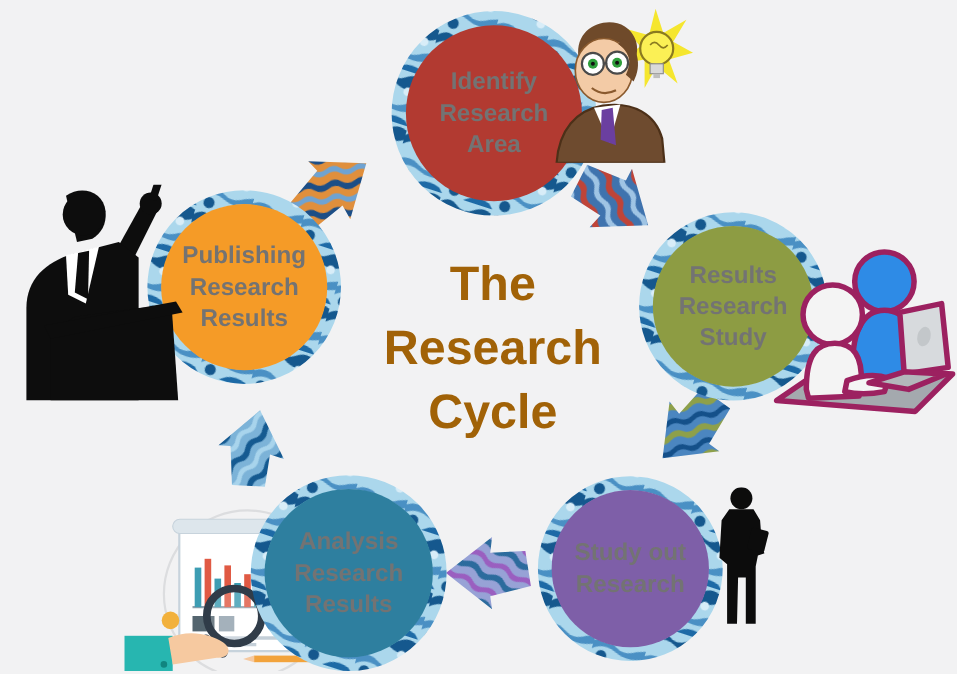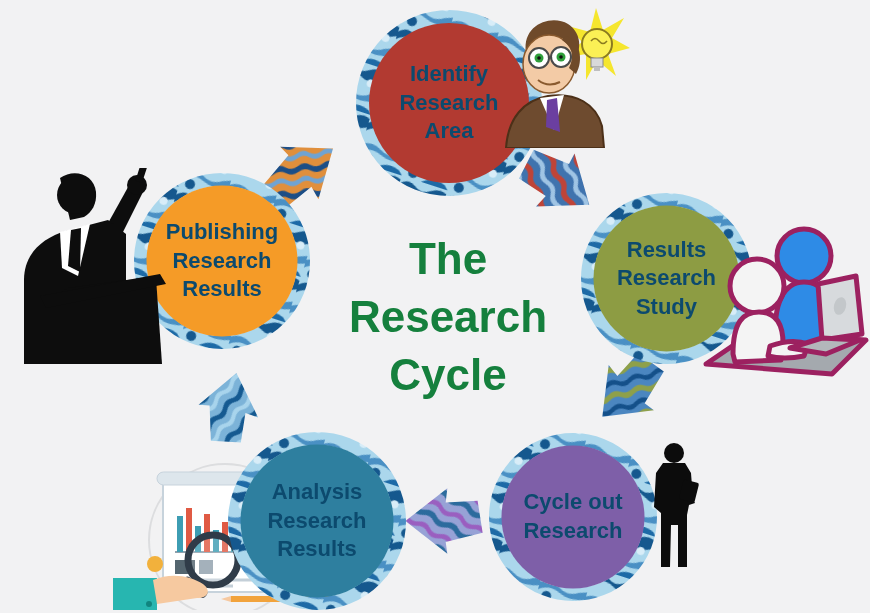--- a/index.html
+++ b/index.html
@@ -1,24 +1,24 @@
 <!DOCTYPE html>
 <html><head>
 <meta charset="utf-8">
 <style>
   html,body{margin:0;padding:0;}
   #stage{position:relative;width:870px;height:613px;background:#f2f2f3;overflow:hidden;
          font-family:"Liberation Sans",sans-serif;}
   .node{position:absolute;}
   .node svg{display:block;}
   .node-label{position:absolute;inset:0;display:flex;align-items:center;justify-content:center;
-              text-align:center;white-space:pre-line;color:#0c4a6e;font-weight:700;
+              text-align:center;white-space:pre-line;color:#737373;font-weight:700;
               font-size:22px;line-height:1.3;z-index:4;}
   #title{position:absolute;left:330px;top:230px;width:236px;text-align:center;z-index:3;
-         font-size:44px;font-weight:700;color:#15803d;line-height:1.32;white-space:pre-line;}
+         font-size:44px;font-weight:700;color:#a16207;line-height:1.32;white-space:pre-line;}
   .arrow{position:absolute;z-index:2;}
   .arw-1{left:258px;top:136px;transform:rotate(-36deg);}
   .arw-2{left:516px;top:146px;transform:rotate(36deg);}
   .arw-3{left:588px;top:352px;transform:rotate(135deg);}
   .arw-4{left:402px;top:484px;transform:rotate(180deg);}
   .arw-5{left:190px;top:372px;transform:rotate(-78deg);}
   .art{position:absolute;z-index:5;}
   .presenter{left:10px;top:168px;}
   .idea-man{left:502px;top:8px;}
   .laptop-pair{left:700px;top:220px;}
@@ -107,21 +107,21 @@
     <div class="node-label">Results
 Research
 Study</div>
   </div>
 
   <div class="node" style="left:488px;top:432px;width:170px;height:170px;">
     <svg width="170" height="170">
       <circle cx="85" cy="85" r="77.5" fill="none" stroke="url(#camoRing)" stroke-width="13"></circle>
       <circle cx="85" cy="85" r="71.5" fill="#7e5fa8"></circle>
     </svg>
-    <div class="node-label">Cycle out
+    <div class="node-label">Study out
 Research</div>
   </div>
 
   <div class="node" style="left:227px;top:431px;width:180px;height:180px;text-decoration:underline;">
     <svg width="180" height="180">
       <circle cx="90" cy="90" r="82.5" fill="none" stroke="url(#camoRing)" stroke-width="13"></circle>
       <circle cx="90" cy="90" r="76.5" fill="#2e7f9f"></circle>
     </svg>
     <div class="node-label">Analysis
 Research

